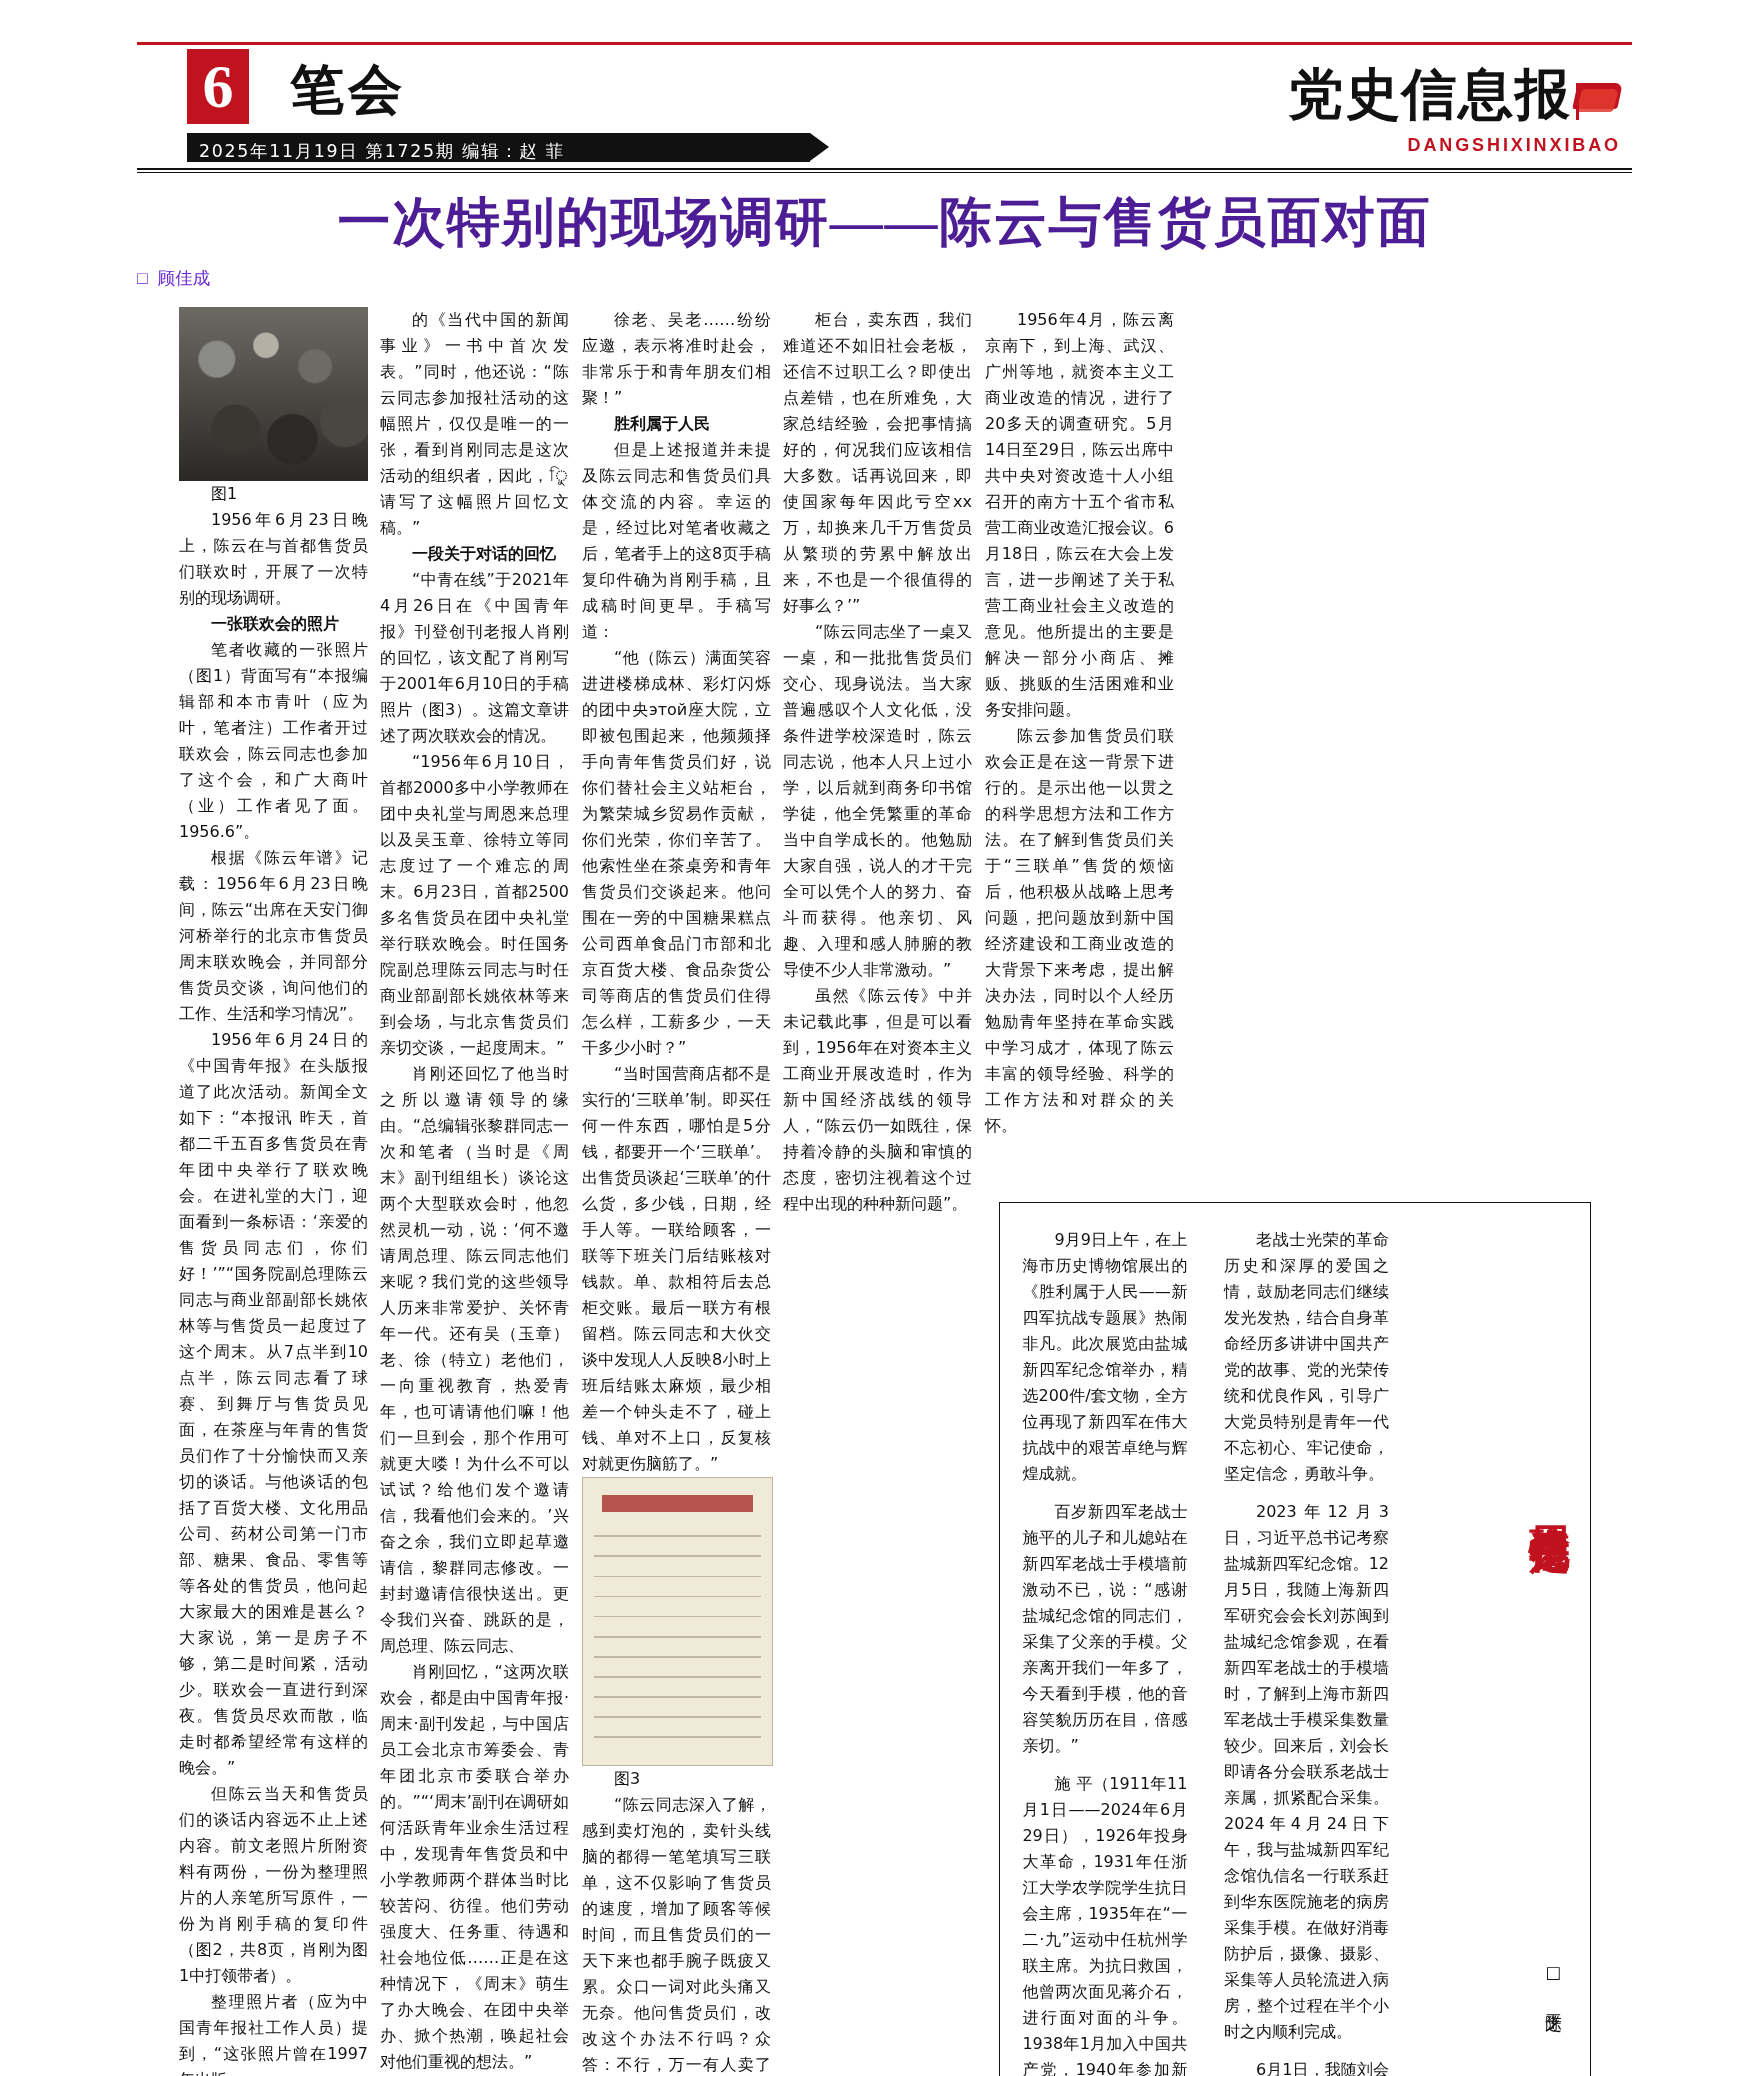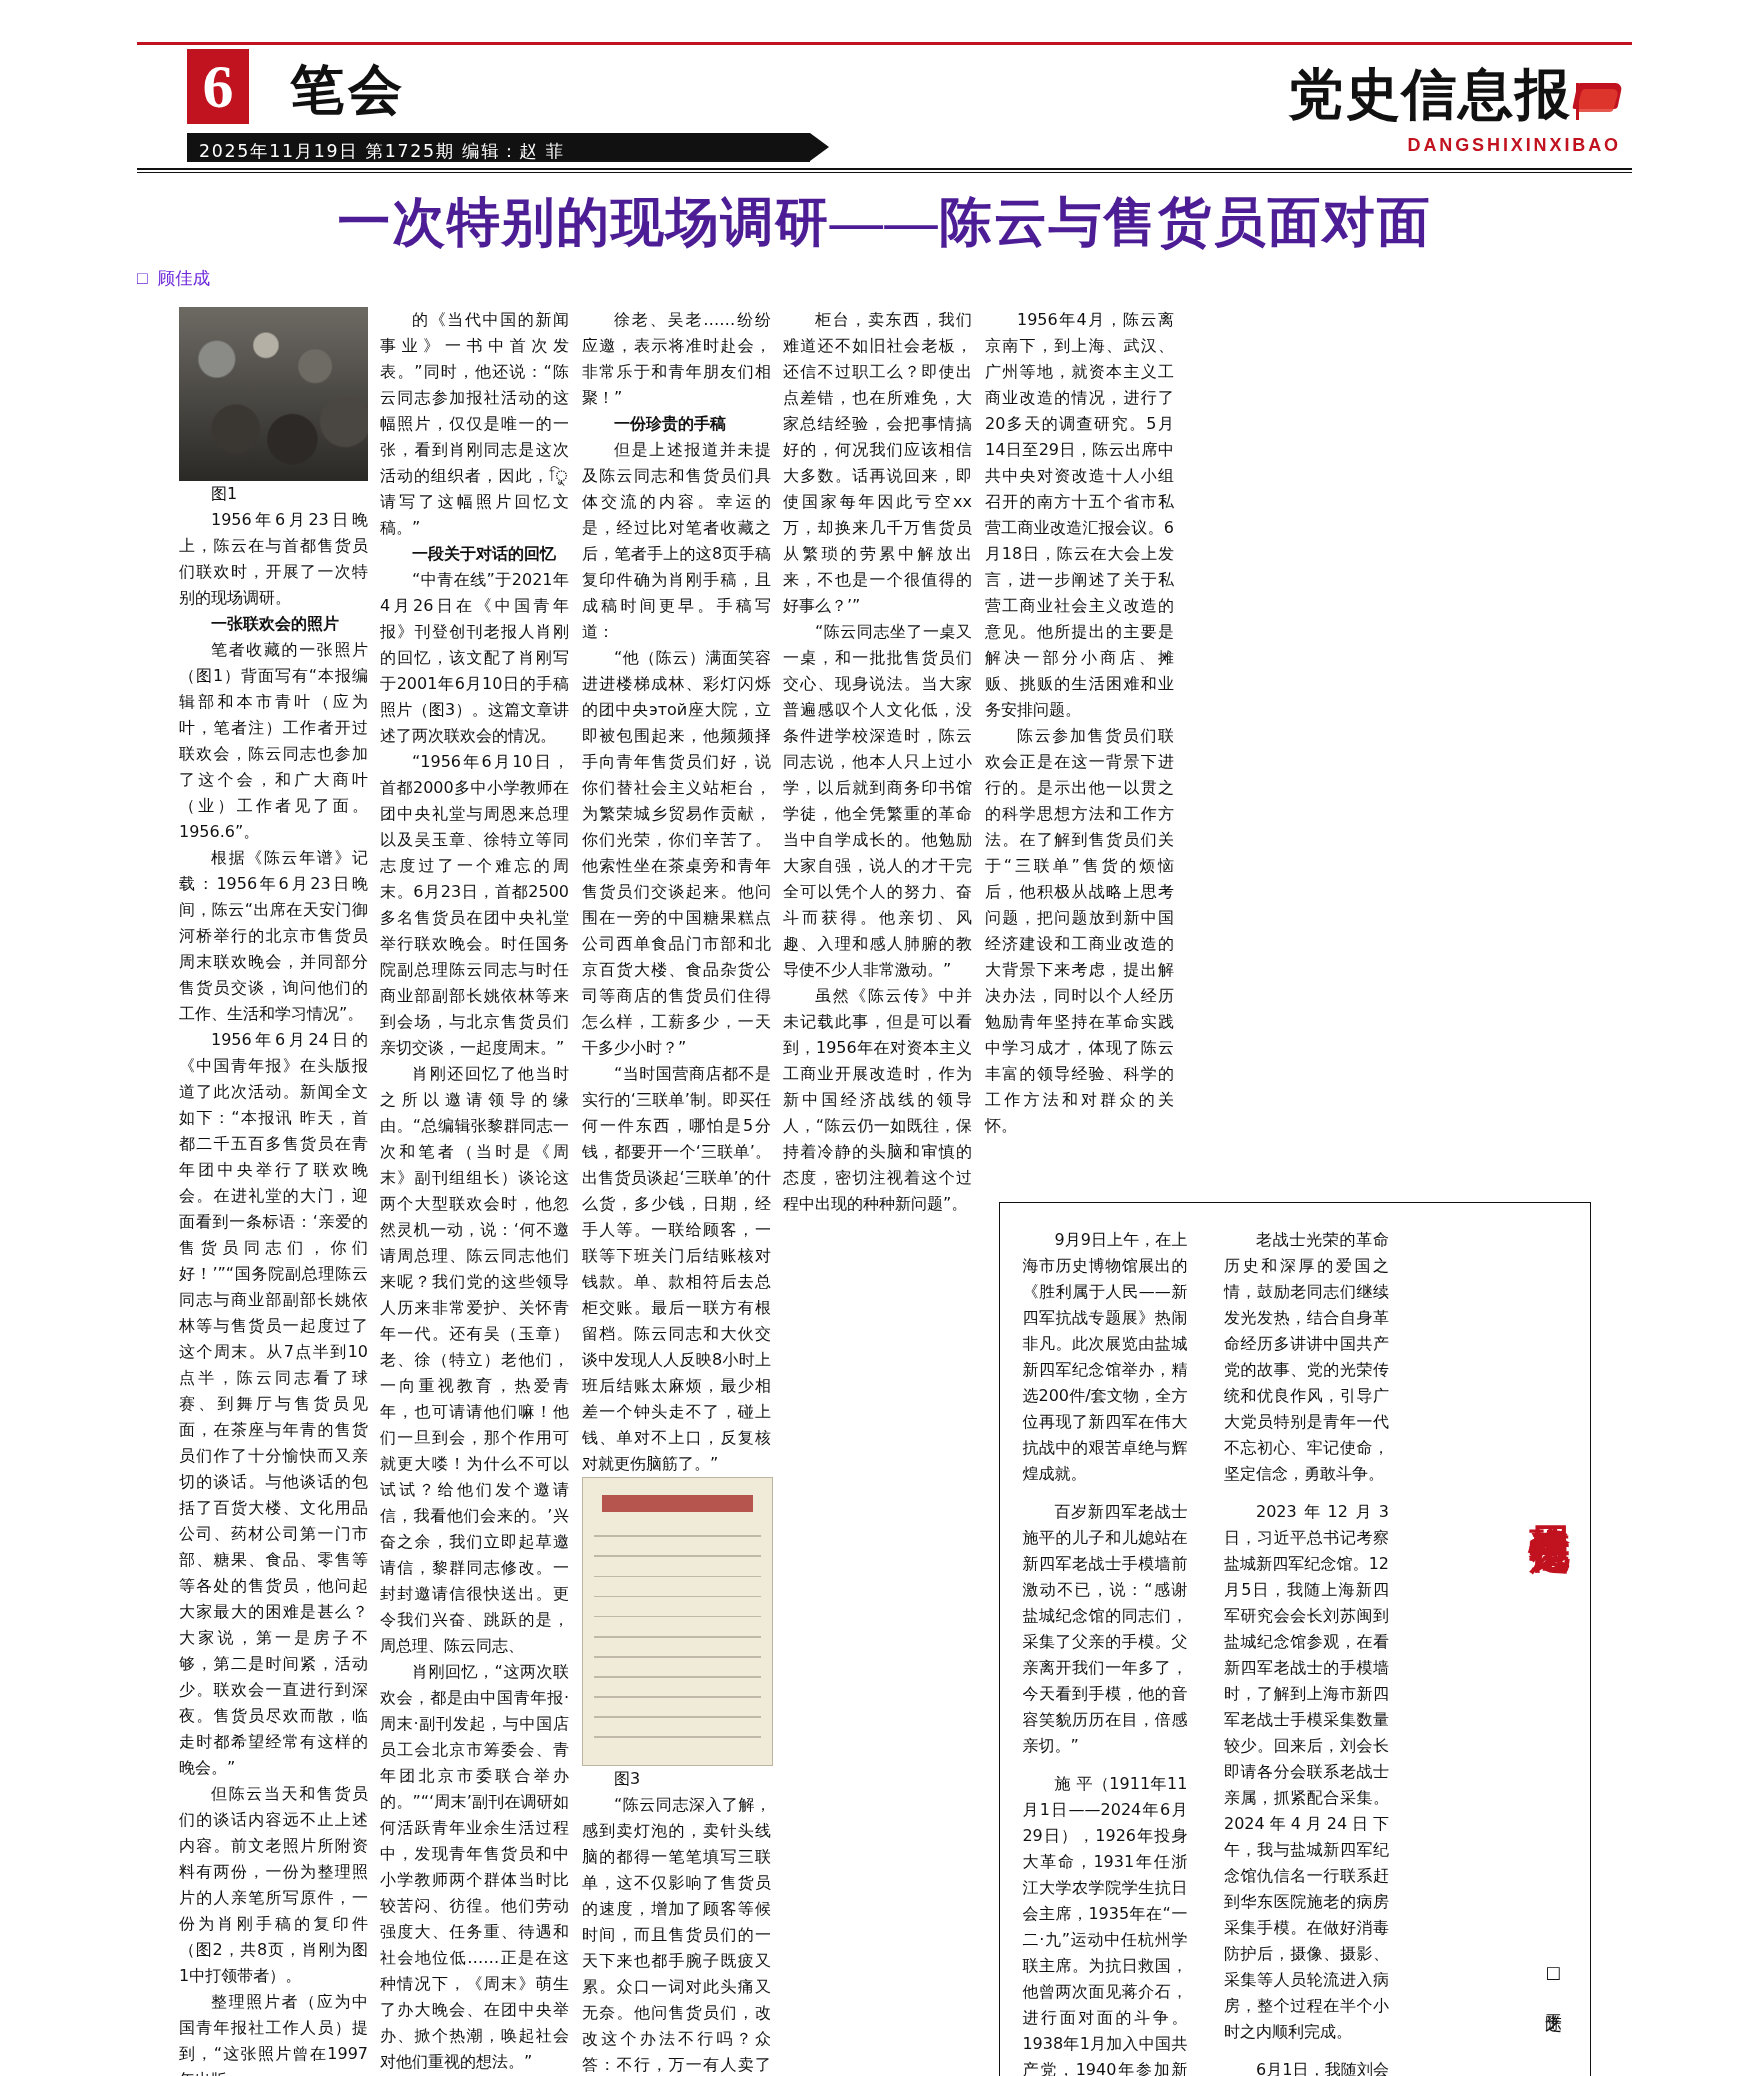--- a/index.html
+++ b/index.html
@@ -124,21 +124,21 @@
       <p>的《当代中国的新闻事业》一书中首次发表。”同时，他还说：“陈云同志参加报社活动的这幅照片，仅仅是唯一的一张，看到肖刚同志是这次活动的组织者，因此，ুি请写了这幅照片回忆文稿。”</p>
       <p class="sub">一段关于对话的回忆</p>
       <p>“中青在线”于2021年4月26日在《中国青年报》刊登创刊老报人肖刚的回忆，该文配了肖刚写于2001年6月10日的手稿照片（图3）。这篇文章讲述了两次联欢会的情况。</p>
       <p>“1956年6月10日，首都2000多中小学教师在团中央礼堂与周恩来总理以及吴玉章、徐特立等同志度过了一个难忘的周末。6月23日，首都2500多名售货员在团中央礼堂举行联欢晚会。时任国务院副总理陈云同志与时任商业部副部长姚依林等来到会场，与北京售货员们亲切交谈，一起度周末。”</p>
       <p>肖刚还回忆了他当时之所以邀请领导的缘由。“总编辑张黎群同志一次和笔者（当时是《周末》副刊组组长）谈论这两个大型联欢会时，他忽然灵机一动，说：‘何不邀请周总理、陈云同志他们来呢？我们党的这些领导人历来非常爱护、关怀青年一代。还有吴（玉章）老、徐（特立）老他们，一向重视教育，热爱青年，也可请请他们嘛！他们一旦到会，那个作用可就更大喽！为什么不可以试试？给他们发个邀请信，我看他们会来的。’兴奋之余，我们立即起草邀请信，黎群同志修改。一封封邀请信很快送出。更令我们兴奋、跳跃的是，周总理、陈云同志、</p>
       <p>肖刚回忆，“这两次联欢会，都是由中国青年报·周末·副刊发起，与中国店员工会北京市筹委会、青年团北京市委联合举办的。”“‘周末’副刊在调研如何活跃青年业余生活过程中，发现青年售货员和中小学教师两个群体当时比较苦闷、彷徨。他们劳动强度大、任务重、待遇和社会地位低……正是在这种情况下，《周末》萌生了办大晚会、在团中央举办、掀个热潮，唤起社会对他们重视的想法。”</p>
     </div>
 
     <div class="col c3">
       <p>徐老、吴老……纷纷应邀，表示将准时赴会，非常乐于和青年朋友们相聚！”</p>
-      <p class="sub">一份珍贵的手稿</p>
+      <p class="sub">胜利属于人民</p>
       <p>但是上述报道并未提及陈云同志和售货员们具体交流的内容。幸运的是，经过比对笔者收藏之后，笔者手上的这8页手稿复印件确为肖刚手稿，且成稿时间更早。手稿写道：</p>
       <p>“他（陈云）满面笑容进进楼梯成林、彩灯闪烁的团中央этой座大院，立即被包围起来，他频频择手向青年售货员们好，说你们替社会主义站柜台，为繁荣城乡贸易作贡献，你们光荣，你们辛苦了。他索性坐在茶桌旁和青年售货员们交谈起来。他问围在一旁的中国糖果糕点公司西单食品门市部和北京百货大楼、食品杂货公司等商店的售货员们住得怎么样，工薪多少，一天干多少小时？”</p>
       <p>“当时国营商店都不是实行的‘三联单’制。即买任何一件东西，哪怕是5分钱，都要开一个‘三联单’。出售货员谈起‘三联单’的什么货，多少钱，日期，经手人等。一联给顾客，一联等下班关门后结账核对钱款。单、款相符后去总柜交账。最后一联方有根留档。陈云同志和大伙交谈中发现人人反映8小时上班后结账太麻烦，最少相差一个钟头走不了，碰上钱、单对不上口，反复核对就更伤脑筋了。”</p>
       <div class="photo ph-ms">
         <span class="mt"></span>
         <span class="ml" style="top:20%"></span>
           <span class="ml" style="top:27%"></span>
         <span class="ml" style="top:34%"></span>
           <span class="ml" style="top:41%"></span>
         <span class="ml" style="top:48%"></span>

